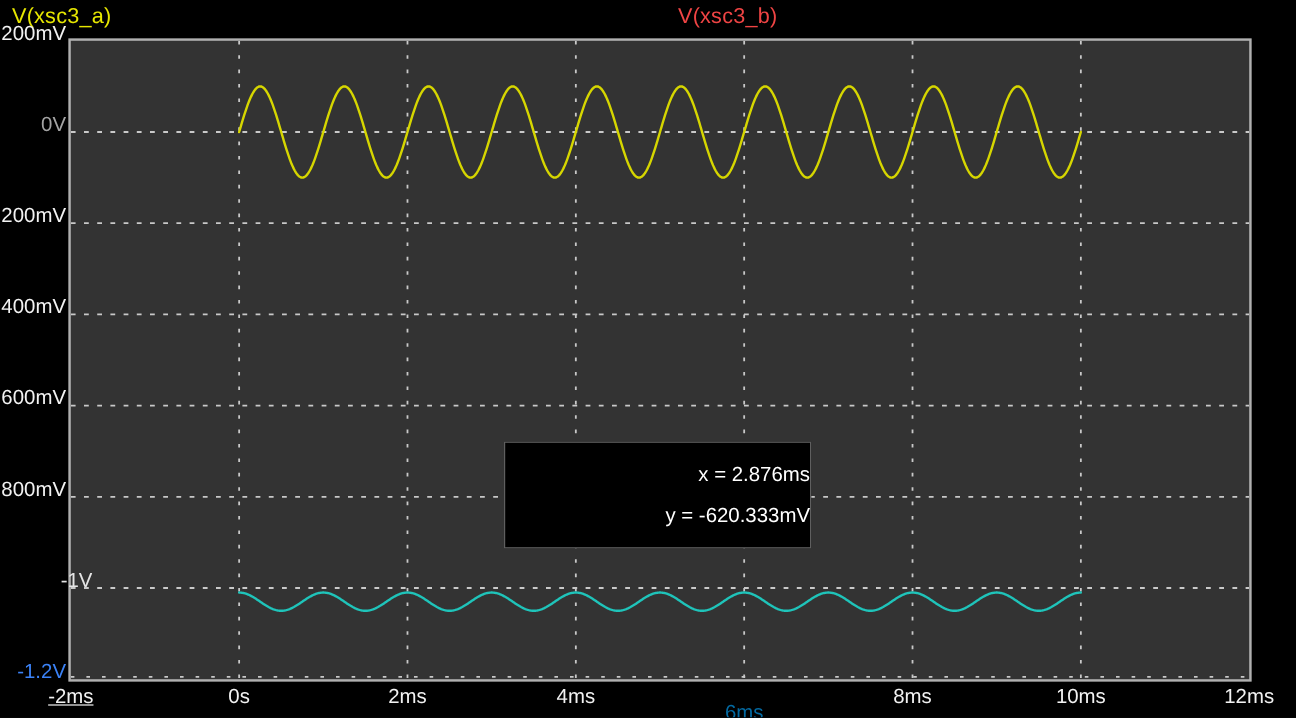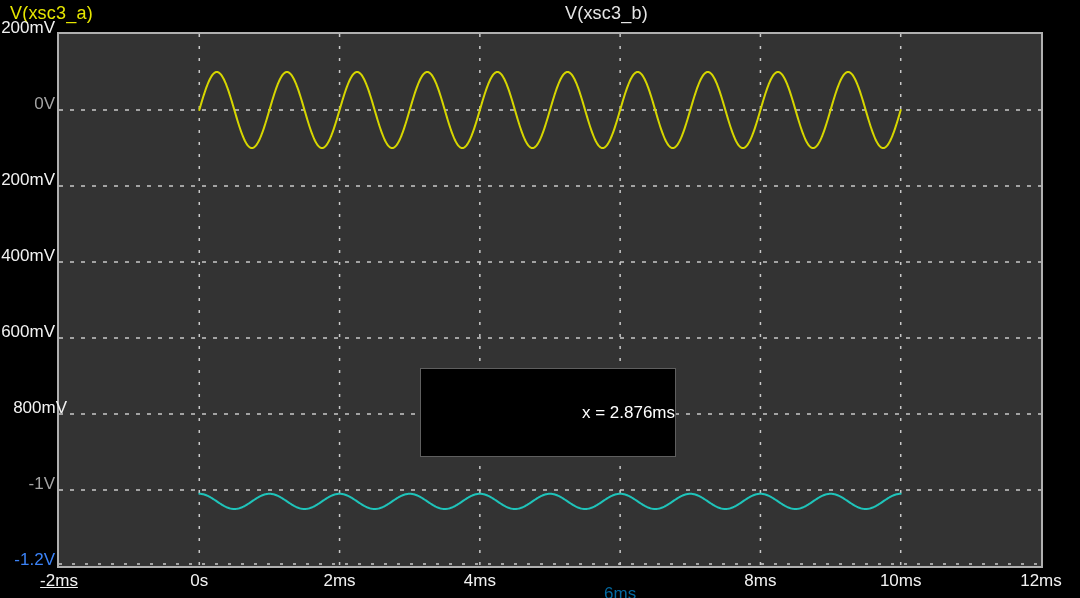--- a/index.html
+++ b/index.html
@@ -65,21 +65,21 @@
   }
   .readout-line { white-space: pre; }
 </style>
 </head>
 <body>
 
 <div id="stage">
 
   <span class="trace-label" id="trace-a-label" style="color: rgb(230, 230, 0);">V(xsc3_a)</span>
 
-  <span class="trace-label" id="trace-b-label" style="color: #e5e5e5;">V(xsc3_b)</span>
+  <span class="trace-label" id="trace-b-label" style="color: #ef4444;">V(xsc3_b)</span>
 
   <div id="plot-area" style="background: rgb(51, 51, 51); border-color: rgb(176, 176, 176);">
     <svg id="wave-svg" width="982" height="532" viewBox="0 0 982 532">
         <line x1="0" y1="76.00000000000001" x2="982" y2="76.00000000000001" stroke="#c9c9c9" stroke-width="1.5" stroke-dasharray="4 7"></line>
         <line x1="0" y1="152.00000000000003" x2="982" y2="152.00000000000003" stroke="#c9c9c9" stroke-width="1.5" stroke-dasharray="4 7"></line>
         <line x1="0" y1="228.00000000000006" x2="982" y2="228.00000000000006" stroke="#c9c9c9" stroke-width="1.5" stroke-dasharray="4 7"></line>
         <line x1="0" y1="304.00000000000006" x2="982" y2="304.00000000000006" stroke="#c9c9c9" stroke-width="1.5" stroke-dasharray="4 7"></line>
         <line x1="0" y1="380" x2="982" y2="380" stroke="#c9c9c9" stroke-width="1.5" stroke-dasharray="4 7"></line>
         <line x1="0" y1="456.00000000000006" x2="982" y2="456.00000000000006" stroke="#c9c9c9" stroke-width="1.5" stroke-dasharray="4 7"></line>
         <line x1="140.28571428571428" y1="0" x2="140.28571428571428" y2="532" stroke="#c9c9c9" stroke-width="1.5" stroke-dasharray="3 9"></line>
@@ -93,32 +93,33 @@
         <polyline points="140.29,459.80 140.99,459.81 141.69,459.86 142.39,459.93 143.09,460.04 143.79,460.17 144.49,460.33 145.20,460.52 145.90,460.74 146.60,460.98 147.30,461.25 148.00,461.54 148.70,461.86 149.40,462.20 150.11,462.56 150.81,462.93 151.51,463.33 152.21,463.74 152.91,464.16 153.61,464.60 154.31,465.05 155.02,465.51 155.72,465.98 156.42,466.45 157.12,466.92 157.82,467.40 158.52,467.88 159.22,468.35 159.93,468.82 160.63,469.29 161.33,469.75 162.03,470.20 162.73,470.64 163.43,471.06 164.13,471.47 164.84,471.87 165.54,472.24 166.24,472.60 166.94,472.94 167.64,473.26 168.34,473.55 169.04,473.82 169.75,474.06 170.45,474.28 171.15,474.47 171.85,474.63 172.55,474.76 173.25,474.87 173.95,474.94 174.66,474.99 175.36,475.00 176.06,474.99 176.76,474.94 177.46,474.87 178.16,474.76 178.86,474.63 179.57,474.47 180.27,474.28 180.97,474.06 181.67,473.82 182.37,473.55 183.07,473.26 183.77,472.94 184.48,472.60 185.18,472.24 185.88,471.87 186.58,471.47 187.28,471.06 187.98,470.64 188.68,470.20 189.39,469.75 190.09,469.29 190.79,468.82 191.49,468.35 192.19,467.88 192.89,467.40 193.59,466.92 194.30,466.45 195.00,465.98 195.70,465.51 196.40,465.05 197.10,464.60 197.80,464.16 198.50,463.74 199.21,463.33 199.91,462.93 200.61,462.56 201.31,462.20 202.01,461.86 202.71,461.54 203.41,461.25 204.12,460.98 204.82,460.74 205.52,460.52 206.22,460.33 206.92,460.17 207.62,460.04 208.32,459.93 209.03,459.86 209.73,459.81 210.43,459.80 211.13,459.81 211.83,459.86 212.53,459.93 213.23,460.04 213.94,460.17 214.64,460.33 215.34,460.52 216.04,460.74 216.74,460.98 217.44,461.25 218.14,461.54 218.85,461.86 219.55,462.20 220.25,462.56 220.95,462.93 221.65,463.33 222.35,463.74 223.05,464.16 223.76,464.60 224.46,465.05 225.16,465.51 225.86,465.98 226.56,466.45 227.26,466.92 227.96,467.40 228.67,467.88 229.37,468.35 230.07,468.82 230.77,469.29 231.47,469.75 232.17,470.20 232.87,470.64 233.58,471.06 234.28,471.47 234.98,471.87 235.68,472.24 236.38,472.60 237.08,472.94 237.78,473.26 238.49,473.55 239.19,473.82 239.89,474.06 240.59,474.28 241.29,474.47 241.99,474.63 242.69,474.76 243.40,474.87 244.10,474.94 244.80,474.99 245.50,475.00 246.20,474.99 246.90,474.94 247.60,474.87 248.31,474.76 249.01,474.63 249.71,474.47 250.41,474.28 251.11,474.06 251.81,473.82 252.51,473.55 253.22,473.26 253.92,472.94 254.62,472.60 255.32,472.24 256.02,471.87 256.72,471.47 257.42,471.06 258.13,470.64 258.83,470.20 259.53,469.75 260.23,469.29 260.93,468.82 261.63,468.35 262.33,467.88 263.04,467.40 263.74,466.92 264.44,466.45 265.14,465.98 265.84,465.51 266.54,465.05 267.24,464.60 267.95,464.16 268.65,463.74 269.35,463.33 270.05,462.93 270.75,462.56 271.45,462.20 272.15,461.86 272.86,461.54 273.56,461.25 274.26,460.98 274.96,460.74 275.66,460.52 276.36,460.33 277.06,460.17 277.77,460.04 278.47,459.93 279.17,459.86 279.87,459.81 280.57,459.80 281.27,459.81 281.97,459.86 282.68,459.93 283.38,460.04 284.08,460.17 284.78,460.33 285.48,460.52 286.18,460.74 286.88,460.98 287.59,461.25 288.29,461.54 288.99,461.86 289.69,462.20 290.39,462.56 291.09,462.93 291.79,463.33 292.50,463.74 293.20,464.16 293.90,464.60 294.60,465.05 295.30,465.51 296.00,465.98 296.70,466.45 297.41,466.92 298.11,467.40 298.81,467.88 299.51,468.35 300.21,468.82 300.91,469.29 301.61,469.75 302.32,470.20 303.02,470.64 303.72,471.06 304.42,471.47 305.12,471.87 305.82,472.24 306.52,472.60 307.23,472.94 307.93,473.26 308.63,473.55 309.33,473.82 310.03,474.06 310.73,474.28 311.43,474.47 312.14,474.63 312.84,474.76 313.54,474.87 314.24,474.94 314.94,474.99 315.64,475.00 316.34,474.99 317.05,474.94 317.75,474.87 318.45,474.76 319.15,474.63 319.85,474.47 320.55,474.28 321.25,474.06 321.96,473.82 322.66,473.55 323.36,473.26 324.06,472.94 324.76,472.60 325.46,472.24 326.16,471.87 326.87,471.47 327.57,471.06 328.27,470.64 328.97,470.20 329.67,469.75 330.37,469.29 331.07,468.82 331.78,468.35 332.48,467.88 333.18,467.40 333.88,466.92 334.58,466.45 335.28,465.98 335.98,465.51 336.69,465.05 337.39,464.60 338.09,464.16 338.79,463.74 339.49,463.33 340.19,462.93 340.89,462.56 341.60,462.20 342.30,461.86 343.00,461.54 343.70,461.25 344.40,460.98 345.10,460.74 345.80,460.52 346.51,460.33 347.21,460.17 347.91,460.04 348.61,459.93 349.31,459.86 350.01,459.81 350.71,459.80 351.42,459.81 352.12,459.86 352.82,459.93 353.52,460.04 354.22,460.17 354.92,460.33 355.62,460.52 356.33,460.74 357.03,460.98 357.73,461.25 358.43,461.54 359.13,461.86 359.83,462.20 360.53,462.56 361.24,462.93 361.94,463.33 362.64,463.74 363.34,464.16 364.04,464.60 364.74,465.05 365.44,465.51 366.15,465.98 366.85,466.45 367.55,466.92 368.25,467.40 368.95,467.88 369.65,468.35 370.35,468.82 371.06,469.29 371.76,469.75 372.46,470.20 373.16,470.64 373.86,471.06 374.56,471.47 375.26,471.87 375.97,472.24 376.67,472.60 377.37,472.94 378.07,473.26 378.77,473.55 379.47,473.82 380.17,474.06 380.88,474.28 381.58,474.47 382.28,474.63 382.98,474.76 383.68,474.87 384.38,474.94 385.08,474.99 385.79,475.00 386.49,474.99 387.19,474.94 387.89,474.87 388.59,474.76 389.29,474.63 389.99,474.47 390.70,474.28 391.40,474.06 392.10,473.82 392.80,473.55 393.50,473.26 394.20,472.94 394.90,472.60 395.61,472.24 396.31,471.87 397.01,471.47 397.71,471.06 398.41,470.64 399.11,470.20 399.81,469.75 400.52,469.29 401.22,468.82 401.92,468.35 402.62,467.88 403.32,467.40 404.02,466.92 404.72,466.45 405.43,465.98 406.13,465.51 406.83,465.05 407.53,464.60 408.23,464.16 408.93,463.74 409.63,463.33 410.34,462.93 411.04,462.56 411.74,462.20 412.44,461.86 413.14,461.54 413.84,461.25 414.54,460.98 415.25,460.74 415.95,460.52 416.65,460.33 417.35,460.17 418.05,460.04 418.75,459.93 419.45,459.86 420.16,459.81 420.86,459.80 421.56,459.81 422.26,459.86 422.96,459.93 423.66,460.04 424.36,460.17 425.07,460.33 425.77,460.52 426.47,460.74 427.17,460.98 427.87,461.25 428.57,461.54 429.27,461.86 429.98,462.20 430.68,462.56 431.38,462.93 432.08,463.33 432.78,463.74 433.48,464.16 434.18,464.60 434.89,465.05 435.59,465.51 436.29,465.98 436.99,466.45 437.69,466.92 438.39,467.40 439.09,467.88 439.80,468.35 440.50,468.82 441.20,469.29 441.90,469.75 442.60,470.20 443.30,470.64 444.00,471.06 444.71,471.47 445.41,471.87 446.11,472.24 446.81,472.60 447.51,472.94 448.21,473.26 448.91,473.55 449.62,473.82 450.32,474.06 451.02,474.28 451.72,474.47 452.42,474.63 453.12,474.76 453.82,474.87 454.53,474.94 455.23,474.99 455.93,475.00 456.63,474.99 457.33,474.94 458.03,474.87 458.73,474.76 459.44,474.63 460.14,474.47 460.84,474.28 461.54,474.06 462.24,473.82 462.94,473.55 463.64,473.26 464.35,472.94 465.05,472.60 465.75,472.24 466.45,471.87 467.15,471.47 467.85,471.06 468.55,470.64 469.26,470.20 469.96,469.75 470.66,469.29 471.36,468.82 472.06,468.35 472.76,467.88 473.46,467.40 474.17,466.92 474.87,466.45 475.57,465.98 476.27,465.51 476.97,465.05 477.67,464.60 478.37,464.16 479.08,463.74 479.78,463.33 480.48,462.93 481.18,462.56 481.88,462.20 482.58,461.86 483.28,461.54 483.99,461.25 484.69,460.98 485.39,460.74 486.09,460.52 486.79,460.33 487.49,460.17 488.19,460.04 488.90,459.93 489.60,459.86 490.30,459.81 491.00,459.80 491.70,459.81 492.40,459.86 493.10,459.93 493.81,460.04 494.51,460.17 495.21,460.33 495.91,460.52 496.61,460.74 497.31,460.98 498.01,461.25 498.72,461.54 499.42,461.86 500.12,462.20 500.82,462.56 501.52,462.93 502.22,463.33 502.92,463.74 503.63,464.16 504.33,464.60 505.03,465.05 505.73,465.51 506.43,465.98 507.13,466.45 507.83,466.92 508.54,467.40 509.24,467.88 509.94,468.35 510.64,468.82 511.34,469.29 512.04,469.75 512.74,470.20 513.45,470.64 514.15,471.06 514.85,471.47 515.55,471.87 516.25,472.24 516.95,472.60 517.65,472.94 518.36,473.26 519.06,473.55 519.76,473.82 520.46,474.06 521.16,474.28 521.86,474.47 522.56,474.63 523.27,474.76 523.97,474.87 524.67,474.94 525.37,474.99 526.07,475.00 526.77,474.99 527.47,474.94 528.18,474.87 528.88,474.76 529.58,474.63 530.28,474.47 530.98,474.28 531.68,474.06 532.38,473.82 533.09,473.55 533.79,473.26 534.49,472.94 535.19,472.60 535.89,472.24 536.59,471.87 537.29,471.47 538.00,471.06 538.70,470.64 539.40,470.20 540.10,469.75 540.80,469.29 541.50,468.82 542.20,468.35 542.91,467.88 543.61,467.40 544.31,466.92 545.01,466.45 545.71,465.98 546.41,465.51 547.11,465.05 547.82,464.60 548.52,464.16 549.22,463.74 549.92,463.33 550.62,462.93 551.32,462.56 552.02,462.20 552.73,461.86 553.43,461.54 554.13,461.25 554.83,460.98 555.53,460.74 556.23,460.52 556.93,460.33 557.64,460.17 558.34,460.04 559.04,459.93 559.74,459.86 560.44,459.81 561.14,459.80 561.84,459.81 562.55,459.86 563.25,459.93 563.95,460.04 564.65,460.17 565.35,460.33 566.05,460.52 566.75,460.74 567.46,460.98 568.16,461.25 568.86,461.54 569.56,461.86 570.26,462.20 570.96,462.56 571.66,462.93 572.37,463.33 573.07,463.74 573.77,464.16 574.47,464.60 575.17,465.05 575.87,465.51 576.57,465.98 577.28,466.45 577.98,466.92 578.68,467.40 579.38,467.88 580.08,468.35 580.78,468.82 581.48,469.29 582.19,469.75 582.89,470.20 583.59,470.64 584.29,471.06 584.99,471.47 585.69,471.87 586.39,472.24 587.10,472.60 587.80,472.94 588.50,473.26 589.20,473.55 589.90,473.82 590.60,474.06 591.30,474.28 592.01,474.47 592.71,474.63 593.41,474.76 594.11,474.87 594.81,474.94 595.51,474.99 596.21,475.00 596.92,474.99 597.62,474.94 598.32,474.87 599.02,474.76 599.72,474.63 600.42,474.47 601.12,474.28 601.83,474.06 602.53,473.82 603.23,473.55 603.93,473.26 604.63,472.94 605.33,472.60 606.03,472.24 606.74,471.87 607.44,471.47 608.14,471.06 608.84,470.64 609.54,470.20 610.24,469.75 610.94,469.29 611.65,468.82 612.35,468.35 613.05,467.88 613.75,467.40 614.45,466.92 615.15,466.45 615.85,465.98 616.56,465.51 617.26,465.05 617.96,464.60 618.66,464.16 619.36,463.74 620.06,463.33 620.76,462.93 621.47,462.56 622.17,462.20 622.87,461.86 623.57,461.54 624.27,461.25 624.97,460.98 625.67,460.74 626.38,460.52 627.08,460.33 627.78,460.17 628.48,460.04 629.18,459.93 629.88,459.86 630.58,459.81 631.29,459.80 631.99,459.81 632.69,459.86 633.39,459.93 634.09,460.04 634.79,460.17 635.49,460.33 636.20,460.52 636.90,460.74 637.60,460.98 638.30,461.25 639.00,461.54 639.70,461.86 640.40,462.20 641.11,462.56 641.81,462.93 642.51,463.33 643.21,463.74 643.91,464.16 644.61,464.60 645.31,465.05 646.02,465.51 646.72,465.98 647.42,466.45 648.12,466.92 648.82,467.40 649.52,467.88 650.22,468.35 650.93,468.82 651.63,469.29 652.33,469.75 653.03,470.20 653.73,470.64 654.43,471.06 655.13,471.47 655.84,471.87 656.54,472.24 657.24,472.60 657.94,472.94 658.64,473.26 659.34,473.55 660.04,473.82 660.75,474.06 661.45,474.28 662.15,474.47 662.85,474.63 663.55,474.76 664.25,474.87 664.95,474.94 665.66,474.99 666.36,475.00 667.06,474.99 667.76,474.94 668.46,474.87 669.16,474.76 669.86,474.63 670.57,474.47 671.27,474.28 671.97,474.06 672.67,473.82 673.37,473.55 674.07,473.26 674.77,472.94 675.48,472.60 676.18,472.24 676.88,471.87 677.58,471.47 678.28,471.06 678.98,470.64 679.68,470.20 680.39,469.75 681.09,469.29 681.79,468.82 682.49,468.35 683.19,467.88 683.89,467.40 684.59,466.92 685.30,466.45 686.00,465.98 686.70,465.51 687.40,465.05 688.10,464.60 688.80,464.16 689.50,463.74 690.21,463.33 690.91,462.93 691.61,462.56 692.31,462.20 693.01,461.86 693.71,461.54 694.41,461.25 695.12,460.98 695.82,460.74 696.52,460.52 697.22,460.33 697.92,460.17 698.62,460.04 699.32,459.93 700.03,459.86 700.73,459.81 701.43,459.80 702.13,459.81 702.83,459.86 703.53,459.93 704.23,460.04 704.94,460.17 705.64,460.33 706.34,460.52 707.04,460.74 707.74,460.98 708.44,461.25 709.14,461.54 709.85,461.86 710.55,462.20 711.25,462.56 711.95,462.93 712.65,463.33 713.35,463.74 714.05,464.16 714.76,464.60 715.46,465.05 716.16,465.51 716.86,465.98 717.56,466.45 718.26,466.92 718.96,467.40 719.67,467.88 720.37,468.35 721.07,468.82 721.77,469.29 722.47,469.75 723.17,470.20 723.87,470.64 724.58,471.06 725.28,471.47 725.98,471.87 726.68,472.24 727.38,472.60 728.08,472.94 728.78,473.26 729.49,473.55 730.19,473.82 730.89,474.06 731.59,474.28 732.29,474.47 732.99,474.63 733.69,474.76 734.40,474.87 735.10,474.94 735.80,474.99 736.50,475.00 737.20,474.99 737.90,474.94 738.60,474.87 739.31,474.76 740.01,474.63 740.71,474.47 741.41,474.28 742.11,474.06 742.81,473.82 743.51,473.55 744.22,473.26 744.92,472.94 745.62,472.60 746.32,472.24 747.02,471.87 747.72,471.47 748.42,471.06 749.13,470.64 749.83,470.20 750.53,469.75 751.23,469.29 751.93,468.82 752.63,468.35 753.33,467.88 754.04,467.40 754.74,466.92 755.44,466.45 756.14,465.98 756.84,465.51 757.54,465.05 758.24,464.60 758.95,464.16 759.65,463.74 760.35,463.33 761.05,462.93 761.75,462.56 762.45,462.20 763.15,461.86 763.86,461.54 764.56,461.25 765.26,460.98 765.96,460.74 766.66,460.52 767.36,460.33 768.06,460.17 768.77,460.04 769.47,459.93 770.17,459.86 770.87,459.81 771.57,459.80 772.27,459.81 772.97,459.86 773.68,459.93 774.38,460.04 775.08,460.17 775.78,460.33 776.48,460.52 777.18,460.74 777.88,460.98 778.59,461.25 779.29,461.54 779.99,461.86 780.69,462.20 781.39,462.56 782.09,462.93 782.79,463.33 783.50,463.74 784.20,464.16 784.90,464.60 785.60,465.05 786.30,465.51 787.00,465.98 787.70,466.45 788.41,466.92 789.11,467.40 789.81,467.88 790.51,468.35 791.21,468.82 791.91,469.29 792.61,469.75 793.32,470.20 794.02,470.64 794.72,471.06 795.42,471.47 796.12,471.87 796.82,472.24 797.52,472.60 798.23,472.94 798.93,473.26 799.63,473.55 800.33,473.82 801.03,474.06 801.73,474.28 802.43,474.47 803.14,474.63 803.84,474.76 804.54,474.87 805.24,474.94 805.94,474.99 806.64,475.00 807.34,474.99 808.05,474.94 808.75,474.87 809.45,474.76 810.15,474.63 810.85,474.47 811.55,474.28 812.25,474.06 812.96,473.82 813.66,473.55 814.36,473.26 815.06,472.94 815.76,472.60 816.46,472.24 817.16,471.87 817.87,471.47 818.57,471.06 819.27,470.64 819.97,470.20 820.67,469.75 821.37,469.29 822.07,468.82 822.78,468.35 823.48,467.88 824.18,467.40 824.88,466.92 825.58,466.45 826.28,465.98 826.98,465.51 827.69,465.05 828.39,464.60 829.09,464.16 829.79,463.74 830.49,463.33 831.19,462.93 831.89,462.56 832.60,462.20 833.30,461.86 834.00,461.54 834.70,461.25 835.40,460.98 836.10,460.74 836.80,460.52 837.51,460.33 838.21,460.17 838.91,460.04 839.61,459.93 840.31,459.86 841.01,459.81 841.71,459.80" fill="none" stroke="#1fc4ba" stroke-width="2" stroke-linejoin="round" stroke-linecap="round"></polyline>
       </svg>
   </div>
 
   <div id="y-ticks">
       <div class="y-tick" style="top: 18px; color: rgb(242, 242, 242);">200mV</div>
       <div class="y-tick" style="top: 94px; color: #a3a3a3;">0V</div>
       <div class="y-tick" style="top: 170px; color: rgb(242, 242, 242);">200mV</div>
       <div class="y-tick" style="top: 246px; color: rgb(242, 242, 242);">400mV</div>
       <div class="y-tick" style="top: 322px; color: rgb(242, 242, 242);">600mV</div>
-      <div class="y-tick" style="top: 398px; color: rgb(242, 242, 242); margin-left: 12px;">800mV</div>
-      <div class="y-tick" style="top: 474px; color: #a3a3a3;">-1V</div>
+      <div class="y-tick" style="top: 398px; color: rgb(242, 242, 242);">800mV</div>
+      <div class="y-tick" style="top: 474px; color: #e5e5e5; padding-left: 22px;">-1V</div>
       <div class="y-tick" style="top: 550px; color: #3b82f6;">-1.2V</div>
     </div>
   <div id="x-ticks">
       <div class="x-tick" style="left: 14px; color: rgb(242, 242, 242); text-decoration: underline;">-2ms</div>
       <div class="x-tick" style="left: 154.286px; color: rgb(242, 242, 242);">0s</div>
       <div class="x-tick" style="left: 294.571px; color: rgb(242, 242, 242);">2ms</div>
       <div class="x-tick" style="left: 434.857px; color: rgb(242, 242, 242);">4ms</div>
       <div class="x-tick" style="left: 575.143px; color: #0369a1; margin-top: 13px;">6ms</div>
       <div class="x-tick" style="left: 715.429px; color: rgb(242, 242, 242);">8ms</div>
       <div class="x-tick" style="left: 855.714px; color: rgb(242, 242, 242);">10ms</div>
       <div class="x-tick" style="left: 996px; color: rgb(242, 242, 242);">12ms</div>
     </div>
 
   <div id="cursor-readout" style="background: rgb(0, 0, 0); color: rgb(255, 255, 255);">
     <div class="readout-line">x = 2.876ms</div>
+    <div class="readout-line">y = -620.333mV</div>
   </div>
 
 </div>
 
 </body></html>

